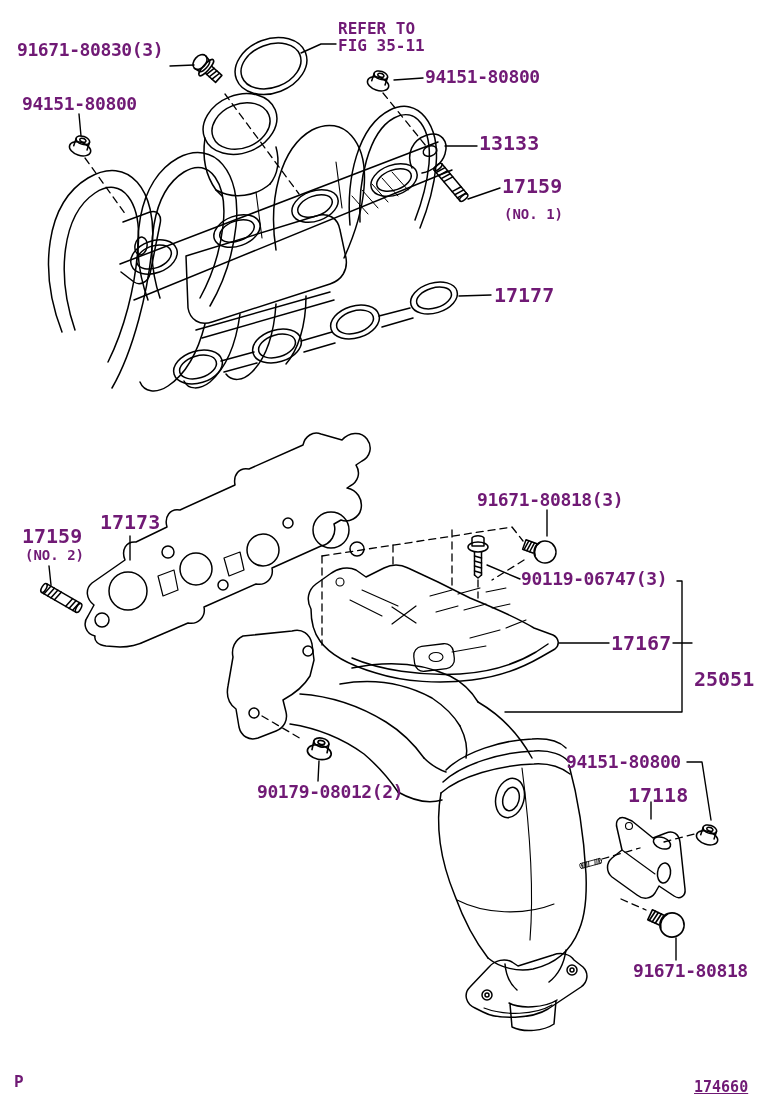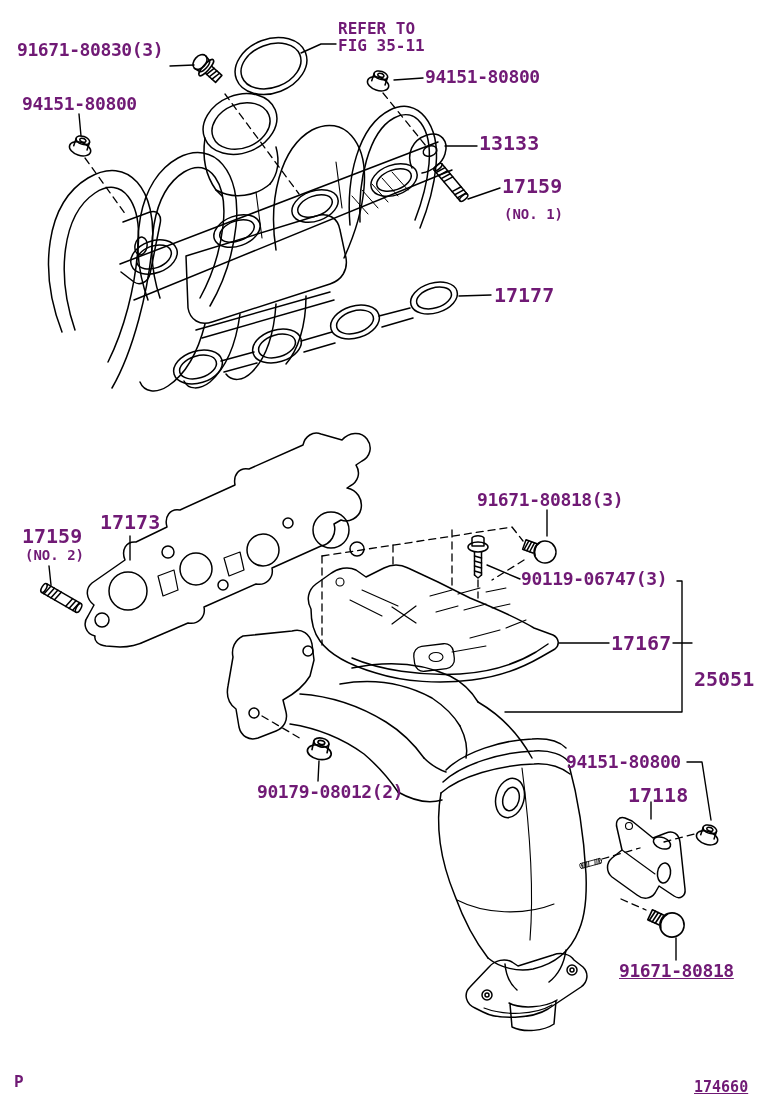--- a/index.html
+++ b/index.html
@@ -283,18 +283,18 @@
 <div class="lbl s20" style="left:22px;top:526px;">17159</div>
 <div class="lbl s14" style="left:25px;top:548px;">(NO. 2)</div>
 <div class="lbl s20" style="left:100px;top:512px;">17173</div>
 <div class="lbl s18" style="left:477px;top:491px;">91671-80818(3)</div>
 <div class="lbl s18" style="left:521px;top:570px;">90119-06747(3)</div>
 <div class="lbl s20" style="left:611px;top:633px;">17167</div>
 <div class="lbl s20" style="left:694px;top:633px;margin-top:36px;">25051</div>
 <div class="lbl s18" style="left:257px;top:783px;">90179-08012(2)</div>
 <div class="lbl s18" style="left:566px;top:753px;">94151-80800</div>
 <div class="lbl s20" style="left:621px;top:785px;margin-left:7px;">17118</div>
-<div class="lbl s18" style="left:619px;top:962px;text-decoration:underline;">91671-80818</div>
+<div class="lbl s18" style="left:633px;top:962px;">91671-80818</div>
 
 <div class="lbl s16" style="left:14px;top:1074px;">P</div>
 <div class="lbl s15" style="left:694px;top:1080px;">174660</div>
 
 </div>
 
 </body></html>

